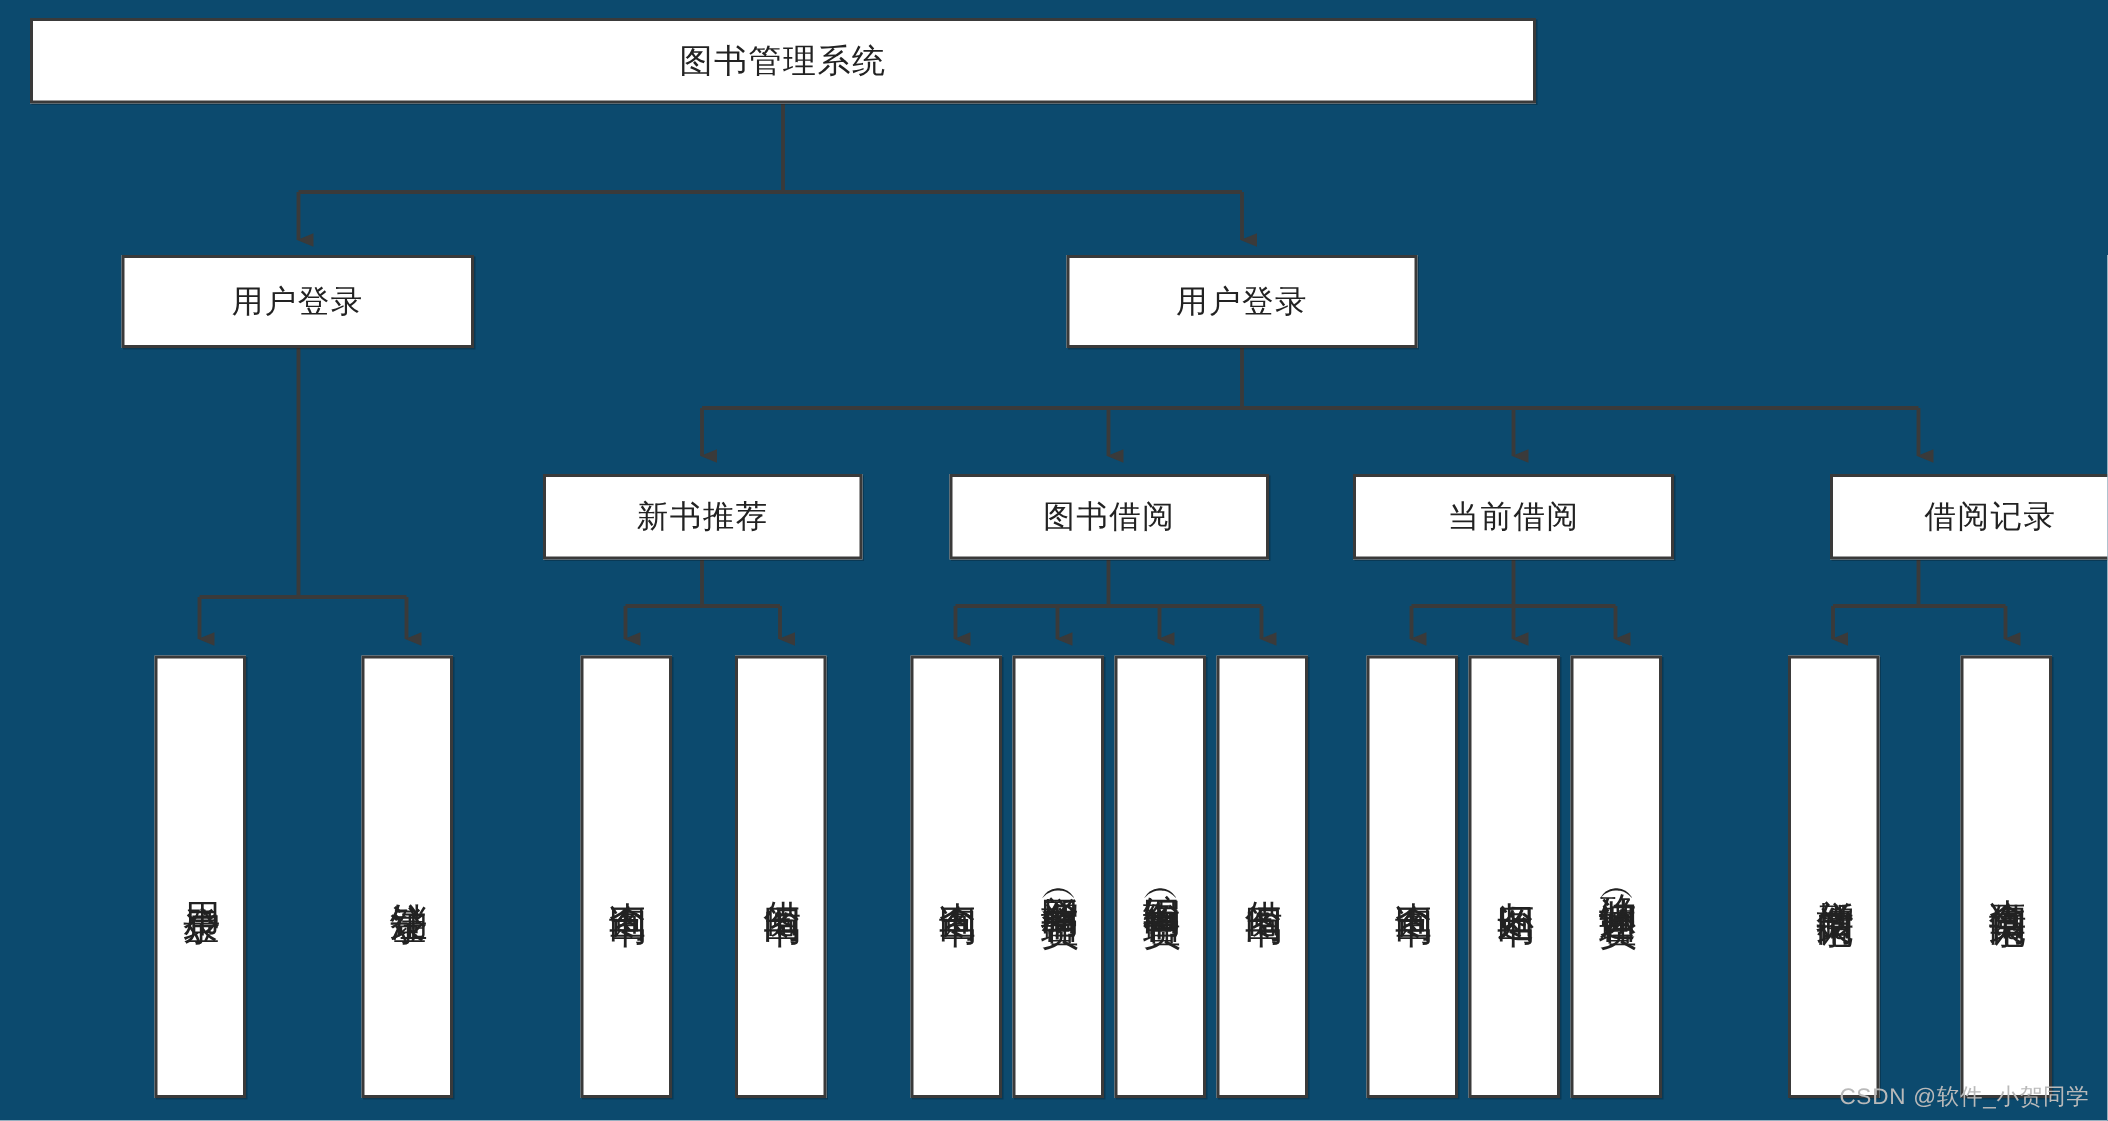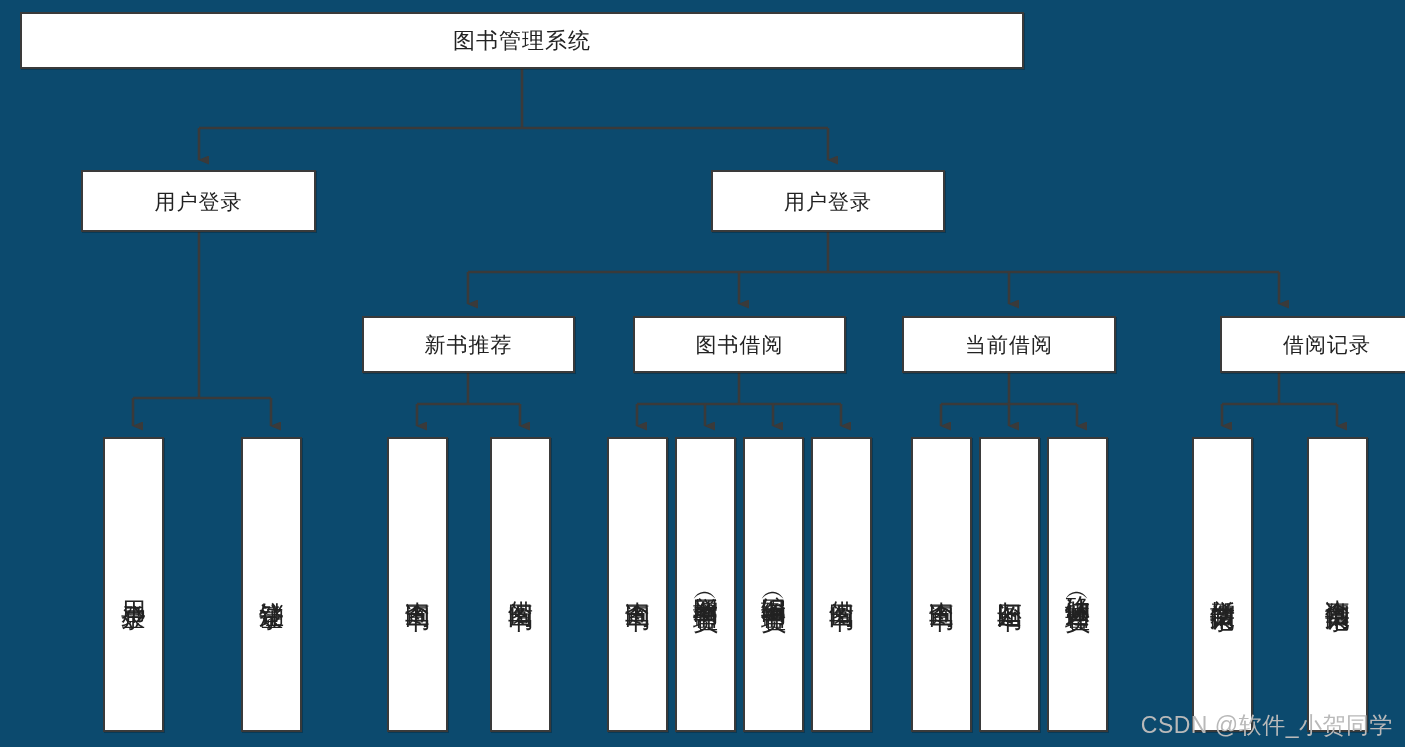--- a/index.html
+++ b/index.html
@@ -55,21 +55,21 @@
     line-height:1.08;
     letter-spacing:2px;
     white-space:nowrap;
     color:#222222;
   }
   
   #watermark{
     position:absolute;
     right:12px;
     bottom:6px;
-    font-size:23px;
+    font-size:15px;
     color:#b9b9b9;
     letter-spacing:.5px;
     white-space:nowrap;
     user-select:none;
   }
 </style>
 </head>
 <body>
 
 <div id="canvas">

